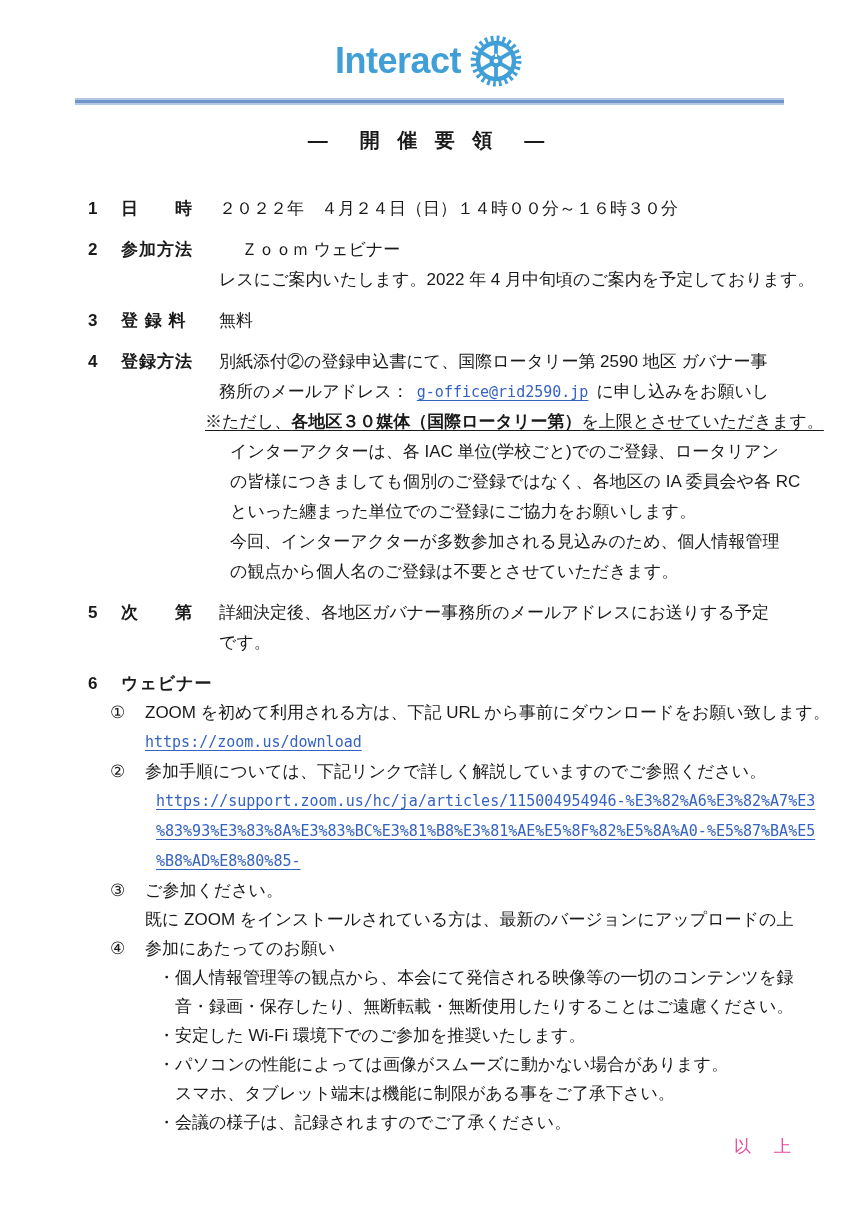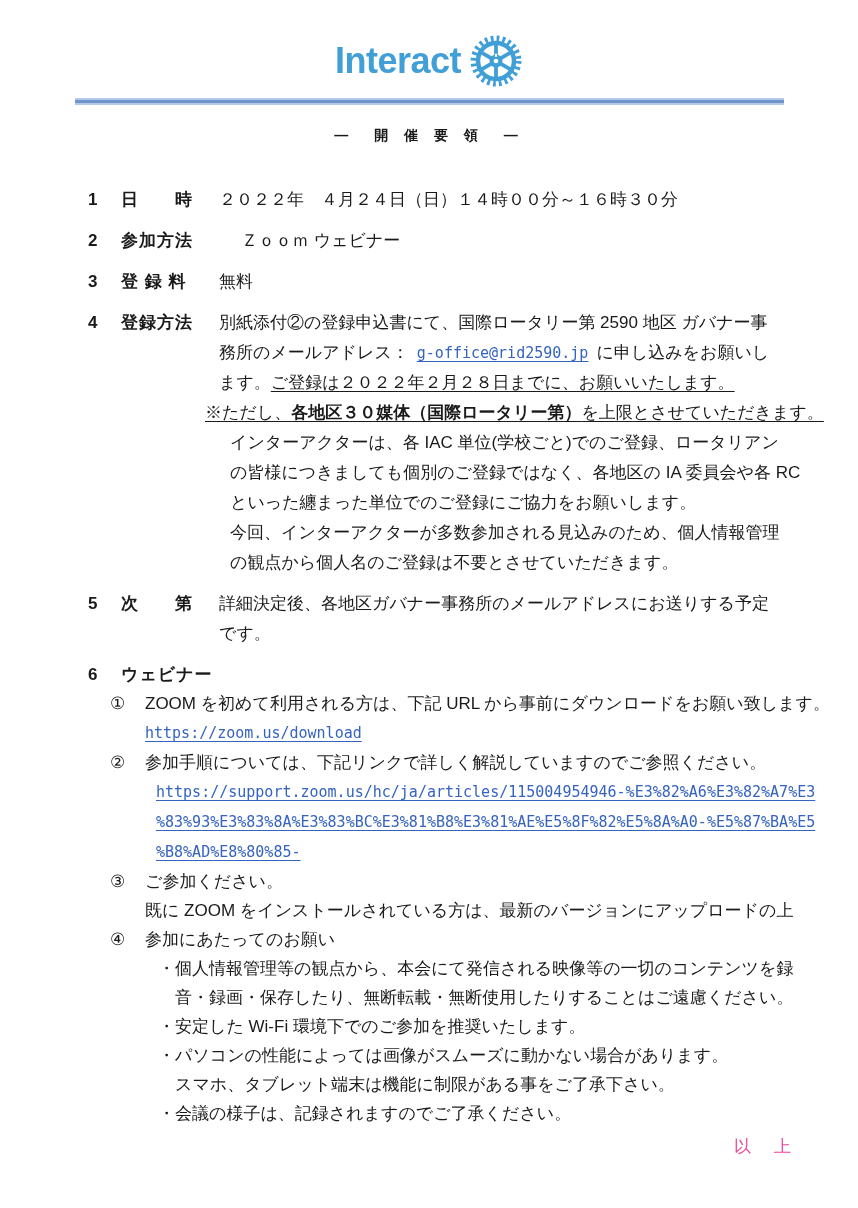--- a/index.html
+++ b/index.html
@@ -27,21 +27,21 @@
     margin: 8px 74px 0 75px;
     height: 3px;
     background: var(--divider_dark);
     border-top: 2px solid var(--divider_light);
     border-bottom: 2px solid var(--divider_light);
   }
   
   .title {
     margin: 22px 0 0 0;
     text-align: center;
-    font-size: 14px; font-weight: bold;
+    font-size: 20px; font-weight: bold;
     letter-spacing: 6px;
   }
   
   .main {
     margin: 40px 60px 0 88px;
     font-size: 17px;
   }
   .item {
     display: grid;
     grid-template-columns: 33px 98px 1fr;
@@ -124,38 +124,38 @@
       <div class="body">
           <div class="ln">２０２２年　４月２４日（日）１４時００分～１６時３０分</div>
         </div>
     </div>
 
     <div class="item">
       <span class="num">2</span>
       <span class="label">参加方法</span>
       <div class="body">
         <div class="ln indent1">Ｚｏｏｍ ウェビナー</div>
+        <div class="ln">レスにご案内いたします。2022 年 4 月中旬頃のご案内を予定しております。</div>
       </div>
     </div>
 
     <div class="item">
       <span class="num">3</span>
       <span class="label">登 録 料</span>
       <div class="body">
           <div class="ln">無料</div>
         </div>
     </div>
 
     <div class="item">
       <span class="num">4</span>
       <span class="label">登録方法</span>
       <div class="body">
         <div class="ln">別紙添付②の登録申込書にて、国際ロータリー第 2590 地区 ガバナー事</div>
         <div class="ln"><span>務所のメールアドレス：</span><a class="link email-link">g-office@rid2590.jp</a><span>に申し込みをお願いし</span></div>
-        <div class="ln"><span>ます。</span><span class="u">ご登録は２０２２年２月２８日までに、お願いいたします。</span></div>
         <div class="ln outdent"><span class="u">※ただし、</span><span class="u b">各地区３０媒体（国際ロータリー第）</span><span class="u">を上限とさせていただきます。</span></div>
         <div class="ln indent-sm">インターアクターは、各 IAC 単位(学校ごと)でのご登録、ロータリアン</div>
         <div class="ln indent-sm">の皆様につきましても個別のご登録ではなく、各地区の IA 委員会や各 RC</div>
         <div class="ln indent-sm">といった纏まった単位でのご登録にご協力をお願いします。</div>
         <div class="ln indent-sm">今回、インターアクターが多数参加される見込みのため、個人情報管理</div>
         <div class="ln indent-sm">の観点から個人名のご登録は不要とさせていただきます。</div>
       </div>
     </div>
 
     <div class="item">

